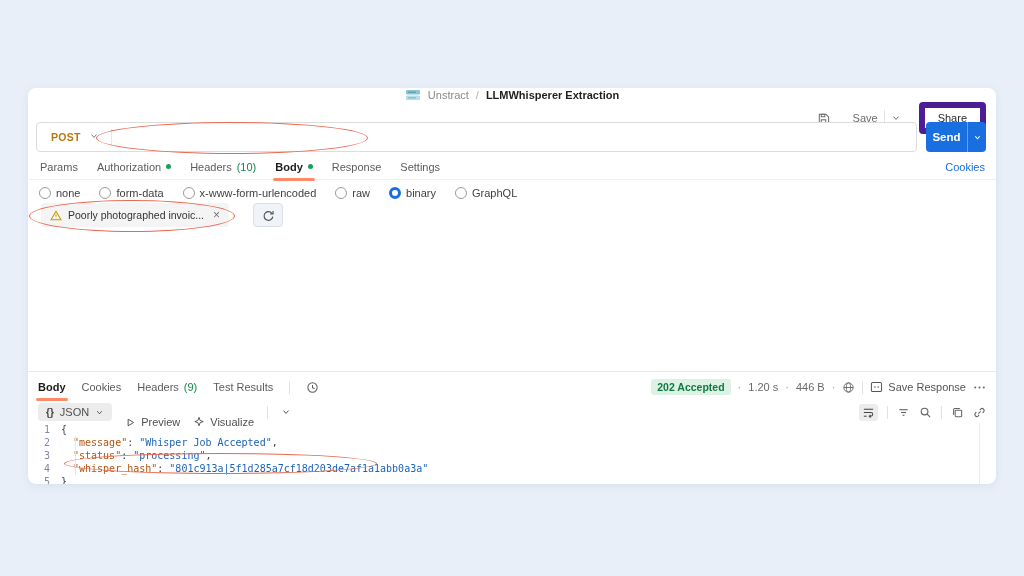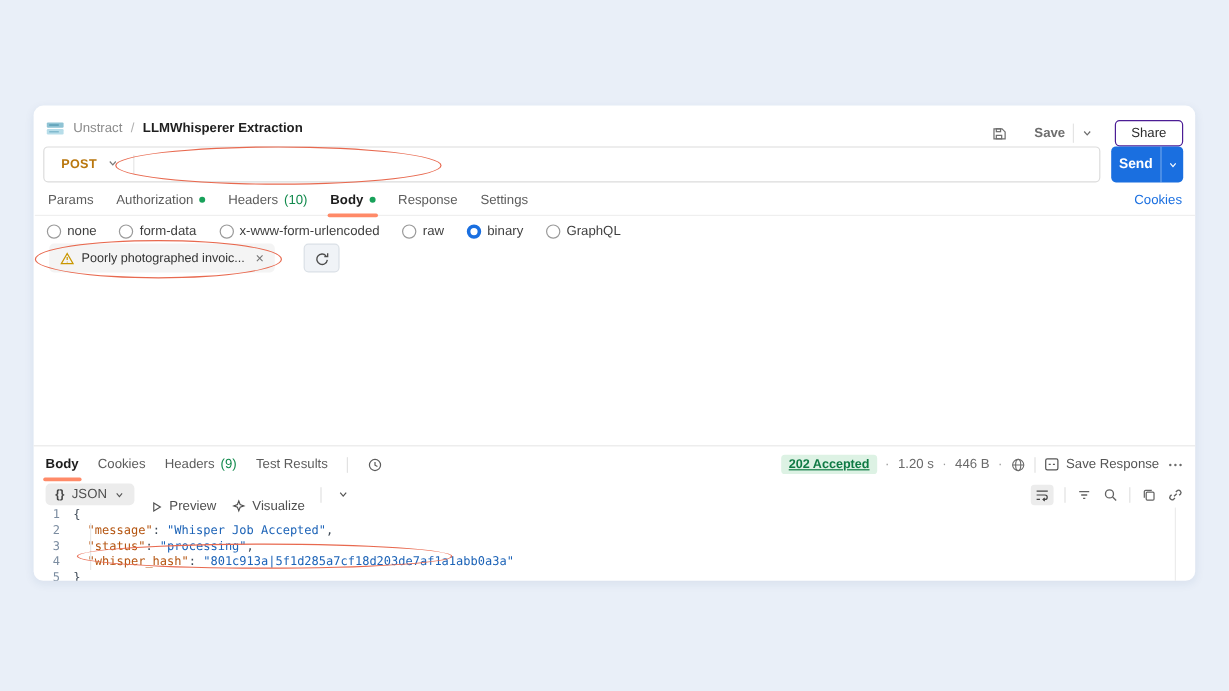--- a/index.html
+++ b/index.html
@@ -3,29 +3,29 @@
 <meta charset="utf-8">
 <style>
   * { margin:0; padding:0; box-sizing:border-box; }
   html,body { width:1024px; height:576px; }
   body { font-family:"Liberation Sans", sans-serif; background:#e9eff8; overflow:hidden; }
   .canvas { position:relative; width:1024px; height:576px; background:#e9eff8; }
   .card { position:absolute; left:28px; top:88px; width:968px; height:396px; background:#fff;
           border-radius:8px; box-shadow:0 2px 8px rgba(30,60,110,0.08); }
 
   
-  .topbar { position:absolute; left:0; top:0; right:0; height:32px; display:flex; align-items:flex-start; padding:12px 10px; }
+  .topbar { position:absolute; left:0; top:0; right:0; height:32px; display:flex; align-items:center; padding:0 10px;flex-direction:column; }
   .crumb { display:flex; align-items:center; gap:7px; font-size:11px; }
   .crumb .parent { color:#8a8a8a; }
   .crumb .sep { color:#b0b0b0; }
   .crumb .title { color:#1f1f1f; font-weight:700; }
   .topbar-right { margin-left:auto; display:flex; align-items:center; }
-  .save-btn { display:flex; align-items:center; gap:23px; color:#6d6d6d; font-size:11px; padding:3px 6px; cursor:default;font-weight:bold; }
+  .save-btn { display:flex; align-items:center; gap:23px; color:#6d6d6d; font-size:11px; padding:3px 6px; cursor:default; }
   .save-chev { display:flex; align-items:center; padding:3px 6px; border-left:1px solid #e4e4e4; color:#6d6d6d; }
-  .share-btn { margin-left:12px; border:1px solid #4c1d95; border-radius:4px; background:#fff;
+  .share-btn { margin-left:12px; border:6px solid #4c1d95; border-radius:4px; background:#fff;
                padding:4px 13px; font-size:11px; color:#2b2b2b; }
 
   
   .req-row { position:absolute; left:8px; right:10px; top:34px; height:30px; display:flex; gap:9px; }
   .url-box { flex:1; border:1px solid #dcdcdc; border-radius:4px; background:#fff; display:flex; align-items:center; }
   .method { display:flex; align-items:flex-start; gap:8px; padding:0 12px 0 14px; font-size:10.5px; font-weight:700;
             letter-spacing:.3px; color:var(--method-post); }
   .method .chev { color:#7a7a7a; display:flex; }
   .url-sep { width:1px; height:16px; background:#e6e6e6; }
   .url-text { padding:0 12px; font-size:11px; color:#2e2e2e; white-space:nowrap; }
@@ -59,21 +59,21 @@
   .reupload { width:30px; height:24px; background:#f0f3f7; border:1px solid #dae0e6; border-radius:4px;
               display:flex; align-items:center; justify-content:center; color:#4d4d4d; }
 
   
   .resp { position:absolute; left:0; right:0; top:283px; bottom:0; border-top:1px solid #e9e9e9; }
   .resp-tabs { position:absolute; left:10px; right:10px; top:3px; height:24px; display:flex; align-items:center;
                gap:16px; font-size:11px; color:#5c5c5c; }
   .vsep { width:1px; height:13px; background:#e2e2e2; }
   .resp-meta { margin-left:auto; display:flex; align-items:center; gap:7px; font-size:11px; color:#6a6a6a; }
   .badge { background:var(--badge-bg); color:var(--badge-text); font-weight:600; font-size:10.5px;
-           padding:2px 6px; border-radius:3px;text-decoration:underline; }
+           padding:2px 6px; border-radius:3px; }
   .mdot { color:#9a9a9a; }
   .save-resp { display:flex; align-items:center; gap:5px; color:#555; }
 
   
   .viewer-bar { position:absolute; left:10px; right:10px; top:29px; height:22px; display:flex; align-items:center;
                 gap:13px; font-size:11px; color:#4f4f4f; }
   .fmt-pill { display:flex; align-items:center; gap:6px; background:#ececec; border-radius:4px; padding:3px 8px; }
   .fmt-pill .braces { font-weight:700; font-size:10px; color:#444; }
   .tool { display:flex; align-items:center; gap:5px;margin-top:20px; }
   .viewer-icons { margin-left:auto; display:flex; align-items:center; gap:9px; color:#636363; }

